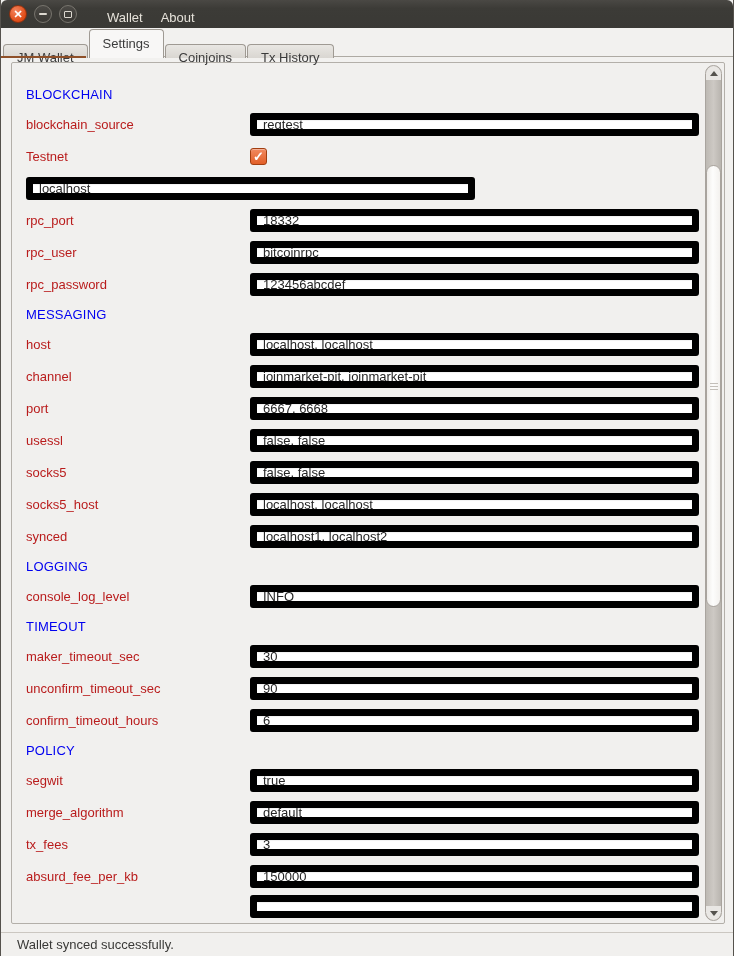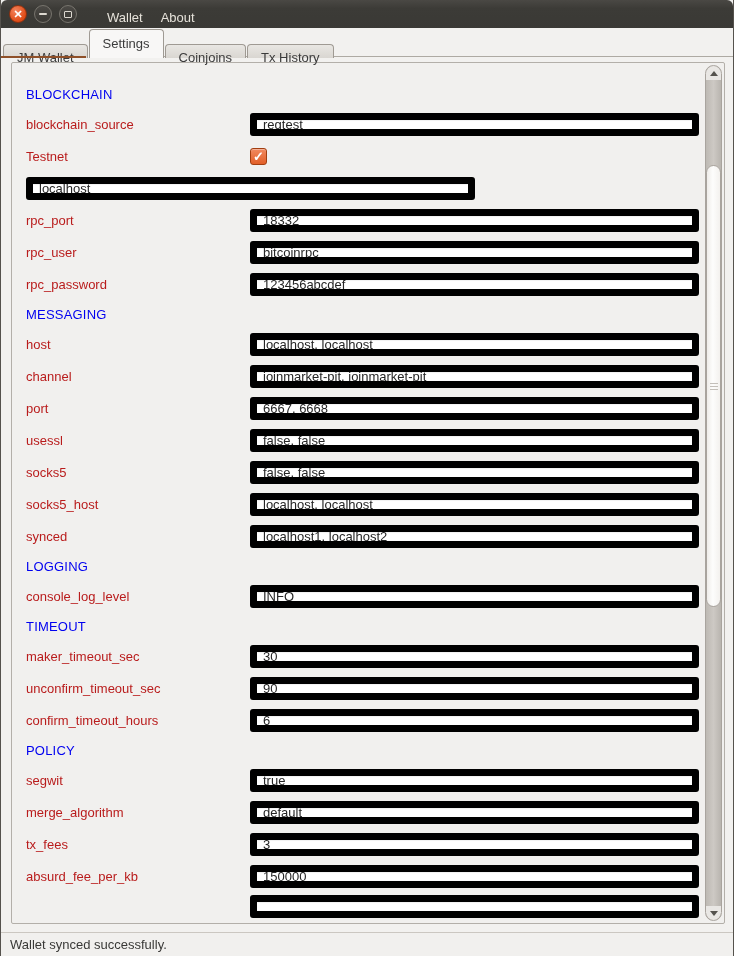--- a/index.html
+++ b/index.html
@@ -138,21 +138,21 @@
     display:flex; flex-direction:column; align-items:center; justify-content:center; gap:2px;
   }
   .grip-line { width:8px; height:1px; background:#c3bfb9; }
 
   
   .statusbar {
     flex:0 0 24px; height:24px;
     background:#f1f0ee;
     border-top:1px solid #cbc7c1;
     display:flex; align-items:center;
-    padding-left:9px;
+    padding-left:16px;
     color:#393937;
   }
 </style>
 </head>
 <body>
 
 <div class="titlebar">
   <div class="winbtn close">✕</div>
   <div class="winbtn minmax">
       <div class="glyph-min"></div>

